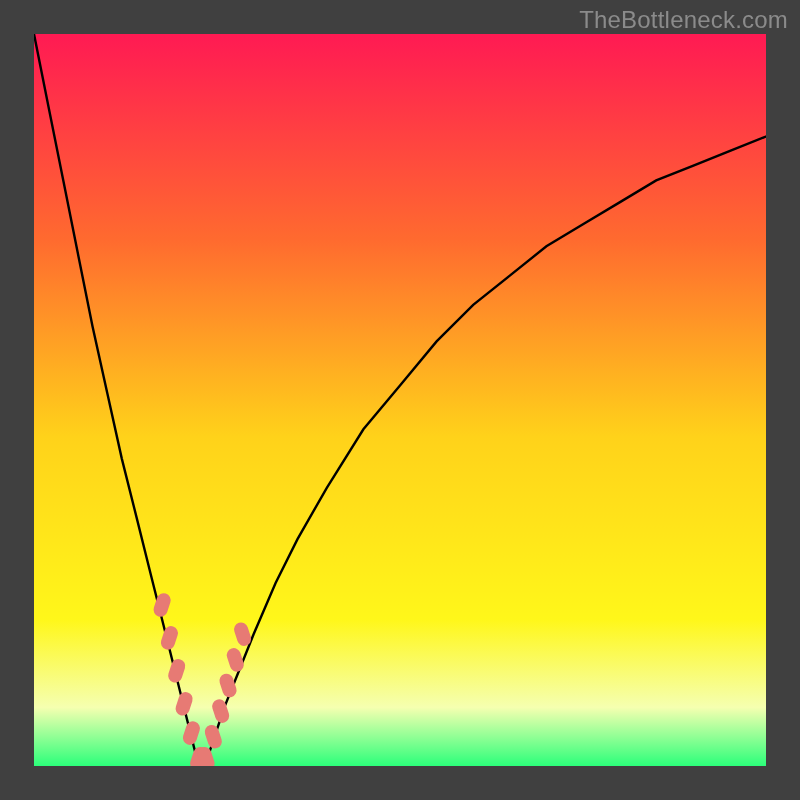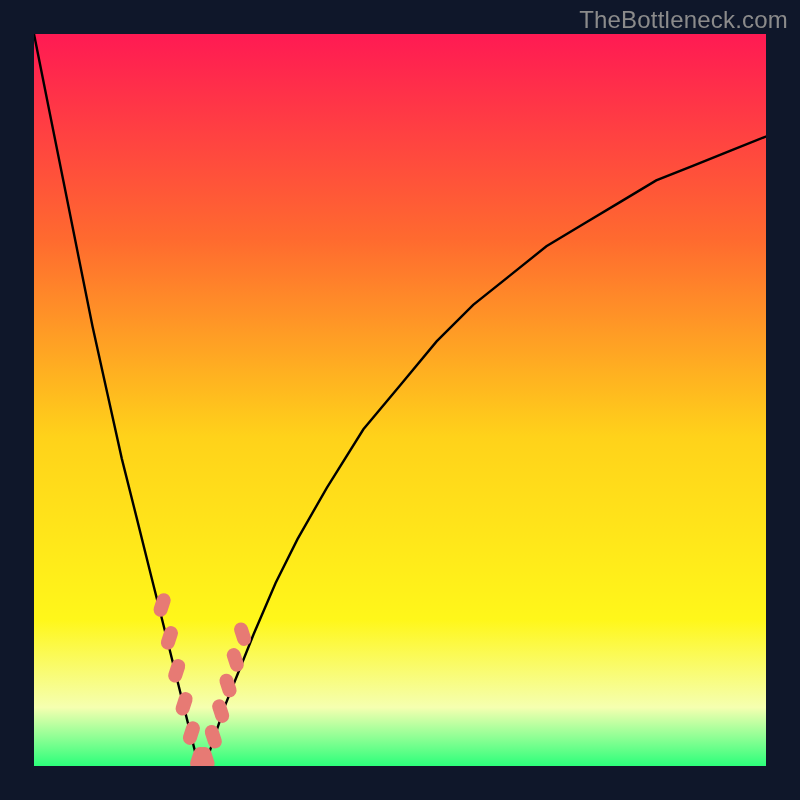--- a/index.html
+++ b/index.html
@@ -10,21 +10,21 @@
     background: #000;
     overflow: hidden;
     font-family: Arial, Helvetica, sans-serif;
   }
   .frame {
     position: absolute;
     left: 0;
     top: 0;
     width: 800px;
     height: 800px;
-    background: #0f172a;
+    background: #404040;
   }
   .plot-area {
     position: absolute;
     left: 34px;
     top: 34px;
     width: 732px;
     height: 732px;
   }
   .watermark {
     position: absolute;

